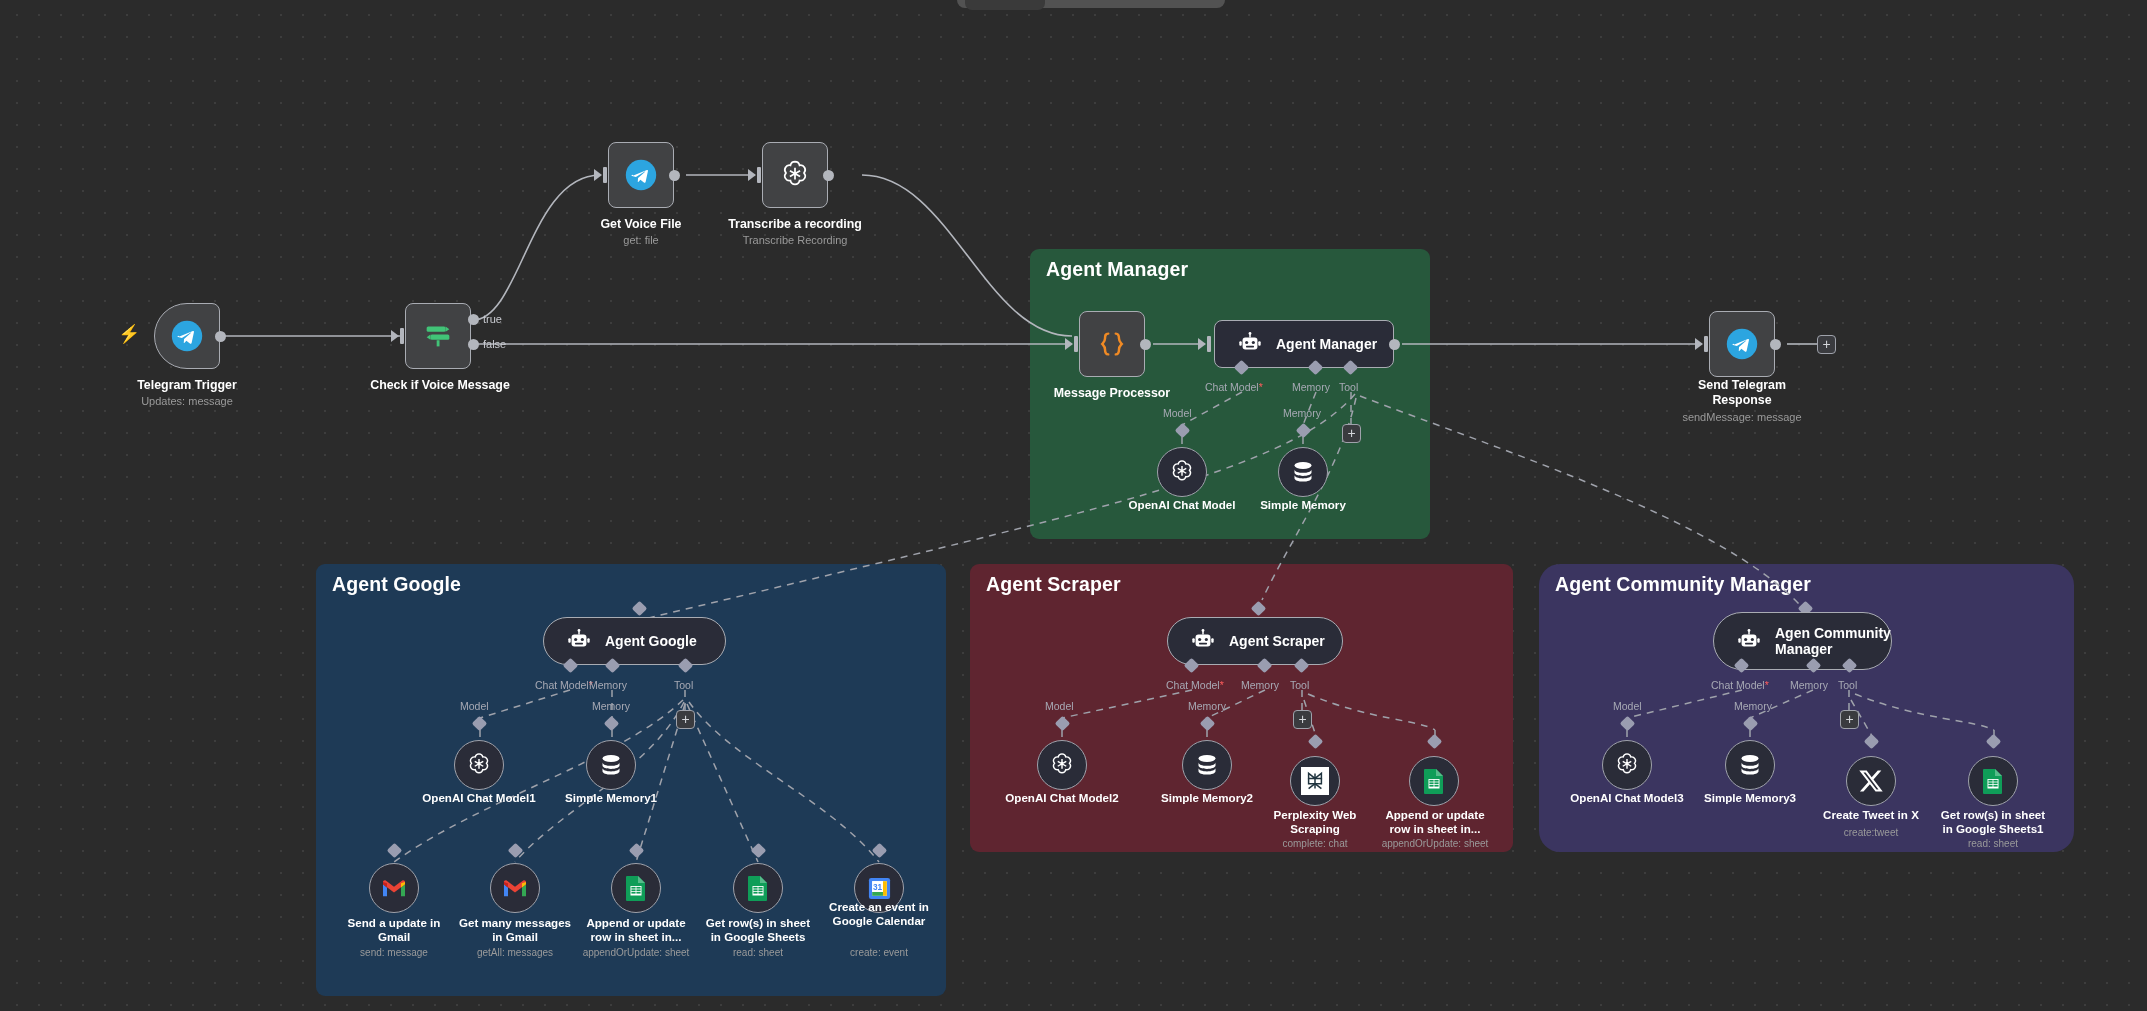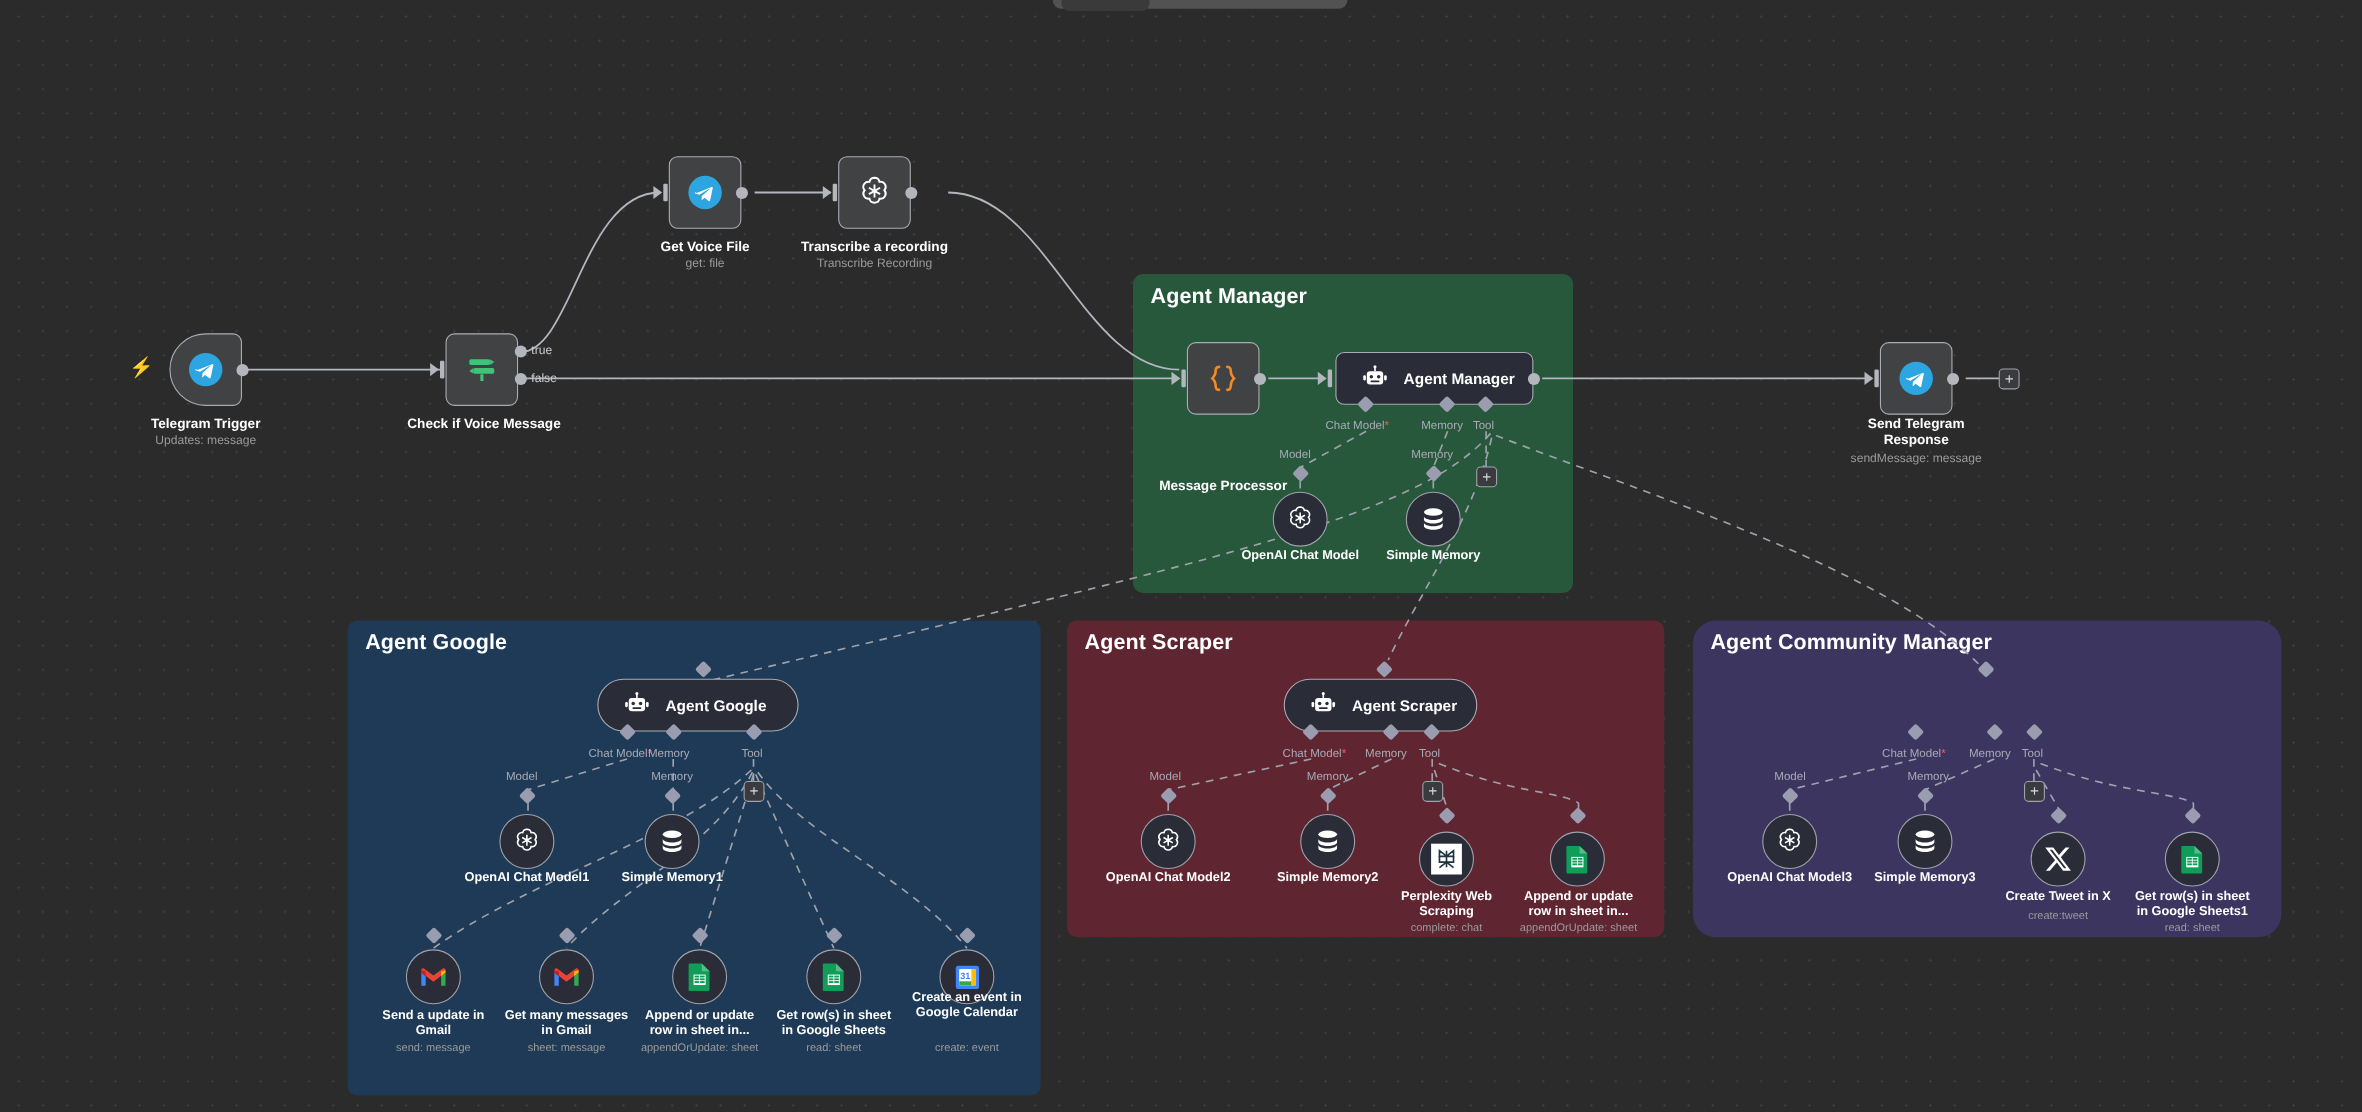--- a/index.html
+++ b/index.html
@@ -291,21 +291,21 @@
   <div class="bar-in" style="left:1074px; top:336px;"></div>
   <div class="node" style="left:1079px; top:311px;">
     <span>
       <svg class="ic" width="34" height="34" viewBox="0 0 36 36" fill="none" stroke="#f08a24" stroke-width="2.6" stroke-linecap="round">
         <path d="M14 7c-3 0-3.4 2-3.4 5.2 0 3-1.4 4-3 5.8 1.6 1.8 3 2.8 3 5.8 0 3.2.4 5.2 3.4 5.2"></path>
         <path d="M22 7c3 0 3.4 2 3.4 5.2 0 3 1.4 4 3 5.8-1.6 1.8-3 2.8-3 5.8 0 3.2-.4 5.2-3.4 5.2"></path>
       </svg>
     </span>
   </div>
   <div class="dot-out" style="left:1140px; top:339px;"></div>
-  <div class="node-caption" style="left:1027px; top:386px; width:170px;margin-top:48px;">Message Processor</div>
+  <div class="node-caption" style="left:1027px; top:386px; width:170px;">Message Processor</div>
 
   <div class="arrow-in" style="left:1198px; top:338px;"></div>
   <div class="bar-in" style="left:1207px; top:336px;"></div>
   <div class="agent" style="left:1214px; top:320px; width:180px; border-radius:8px; height:48px;">
     <span>
       <svg class="ic" width="26" height="26" viewBox="0 0 28 28" fill="#ffffff">
         <rect x="6" y="7" width="16" height="13" rx="3"></rect>
         <rect x="2.5" y="11" width="2.6" height="5" rx="1.1"></rect>
         <rect x="22.9" y="11" width="2.6" height="5" rx="1.1"></rect>
         <rect x="13.2" y="3" width="1.6" height="4"></rect>
@@ -440,21 +440,21 @@
         <path d="M2 18.2h4V9.4L2 6.2z" fill="#4285f4"></path>
           <path d="M20 18.2h4V6.2l-4 3.2z" fill="#34a853"></path>
         <path d="M2 4c0-1.4 1.6-2.2 2.7-1.4L13 8.8l8.3-6.2C22.4 1.8 24 2.6 24 4v2.2l-11 8.2L2 6.2z" fill="#ea4335"></path>
         <path d="M2 4v2.2l4 3.2V5.2z" fill="#c5221f"></path>
           <path d="M24 4v2.2l-4 3.2V5.2z" fill="#fbbc04"></path>
       </svg>
     </span>
   </div>
   <div class="circ-caption" style="left:451px; top:916px; width:128px;">Get many messages
 in Gmail</div>
-  <div class="circ-sub" style="left:451px; top:947px; width:128px;">sheet: message</div>
+  <div class="circ-sub" style="left:451px; top:947px; width:128px;">getAll: messages</div>
 
   <div class="diamond" style="left:631px; top:845px;"></div>
   <div class="circ" style="left:611px; top:863px;">
     <span>
       <svg class="ic" width="22" height="27" viewBox="0 0 22 27">
         <path d="M2 1h11l7 7v17a1 1 0 0 1-1 1H2a1 1 0 0 1-1-1V2a1 1 0 0 1 1-1z" fill="#0f9d58"></path>
         <path d="M13 1l7 7h-7z" fill="#57bb8a"></path>
         <rect x="5.5" y="11" width="11" height="9.5" fill="#fff"></rect>
         <g fill="#0f9d58">
             <rect x="6.4" y="11.9" width="4.2" height="1.7"></rect>
@@ -594,20 +594,36 @@
             <rect x="11.4" y="16.9" width="4.2" height="1.7"></rect>
           </g>
       </svg>
     </span>
   </div>
   <div class="circ-caption" style="left:1371px; top:808px; width:128px;">Append or update
 row in sheet in...</div>
   <div class="circ-sub" style="left:1357px; top:838px; width:156px;">appendOrUpdate: sheet</div>
 
   <div class="diamond" style="left:1800px; top:603px;"></div>
+  <div class="agent" style="left:1713px; top:612px; width:179px; height:58px;">
+    <span>
+      <svg class="ic" width="26" height="26" viewBox="0 0 28 28" fill="#ffffff">
+        <rect x="6" y="7" width="16" height="13" rx="3"></rect>
+        <rect x="2.5" y="11" width="2.6" height="5" rx="1.1"></rect>
+          <rect x="22.9" y="11" width="2.6" height="5" rx="1.1"></rect>
+        <rect x="13.2" y="3" width="1.6" height="4"></rect>
+          <circle cx="14" cy="2.6" r="1.5"></circle>
+        <circle cx="10.4" cy="12.4" r="1.7" fill="#2a2c38"></circle>
+          <circle cx="17.6" cy="12.4" r="1.7" fill="#2a2c38"></circle>
+        <rect x="9.6" y="16" width="8.8" height="1.7" rx=".85" fill="#2a2c38"></rect>
+      </svg>
+    </span>
+    <span class="agent-label">Agen Community
+Manager</span>
+  </div>
   <div class="diamond" style="left:1736px; top:660px;"></div>
   <div class="port-label" style="left:1711px; top:679px;">Chat Model<span class="req-star">*</span></div>
   <div class="diamond" style="left:1808px; top:660px;"></div>
   <div class="port-label" style="left:1790px; top:679px;">Memory</div>
   <div class="diamond" style="left:1844px; top:660px;"></div>
   <div class="port-label" style="left:1838px; top:679px;">Tool</div>
   <div class="plus-btn" style="left:1840px; top:710px;">+</div>
 
   <div class="port-label" style="left:1613px; top:700px;">Model</div>
   <div class="diamond" style="left:1622px; top:718px;"></div>

